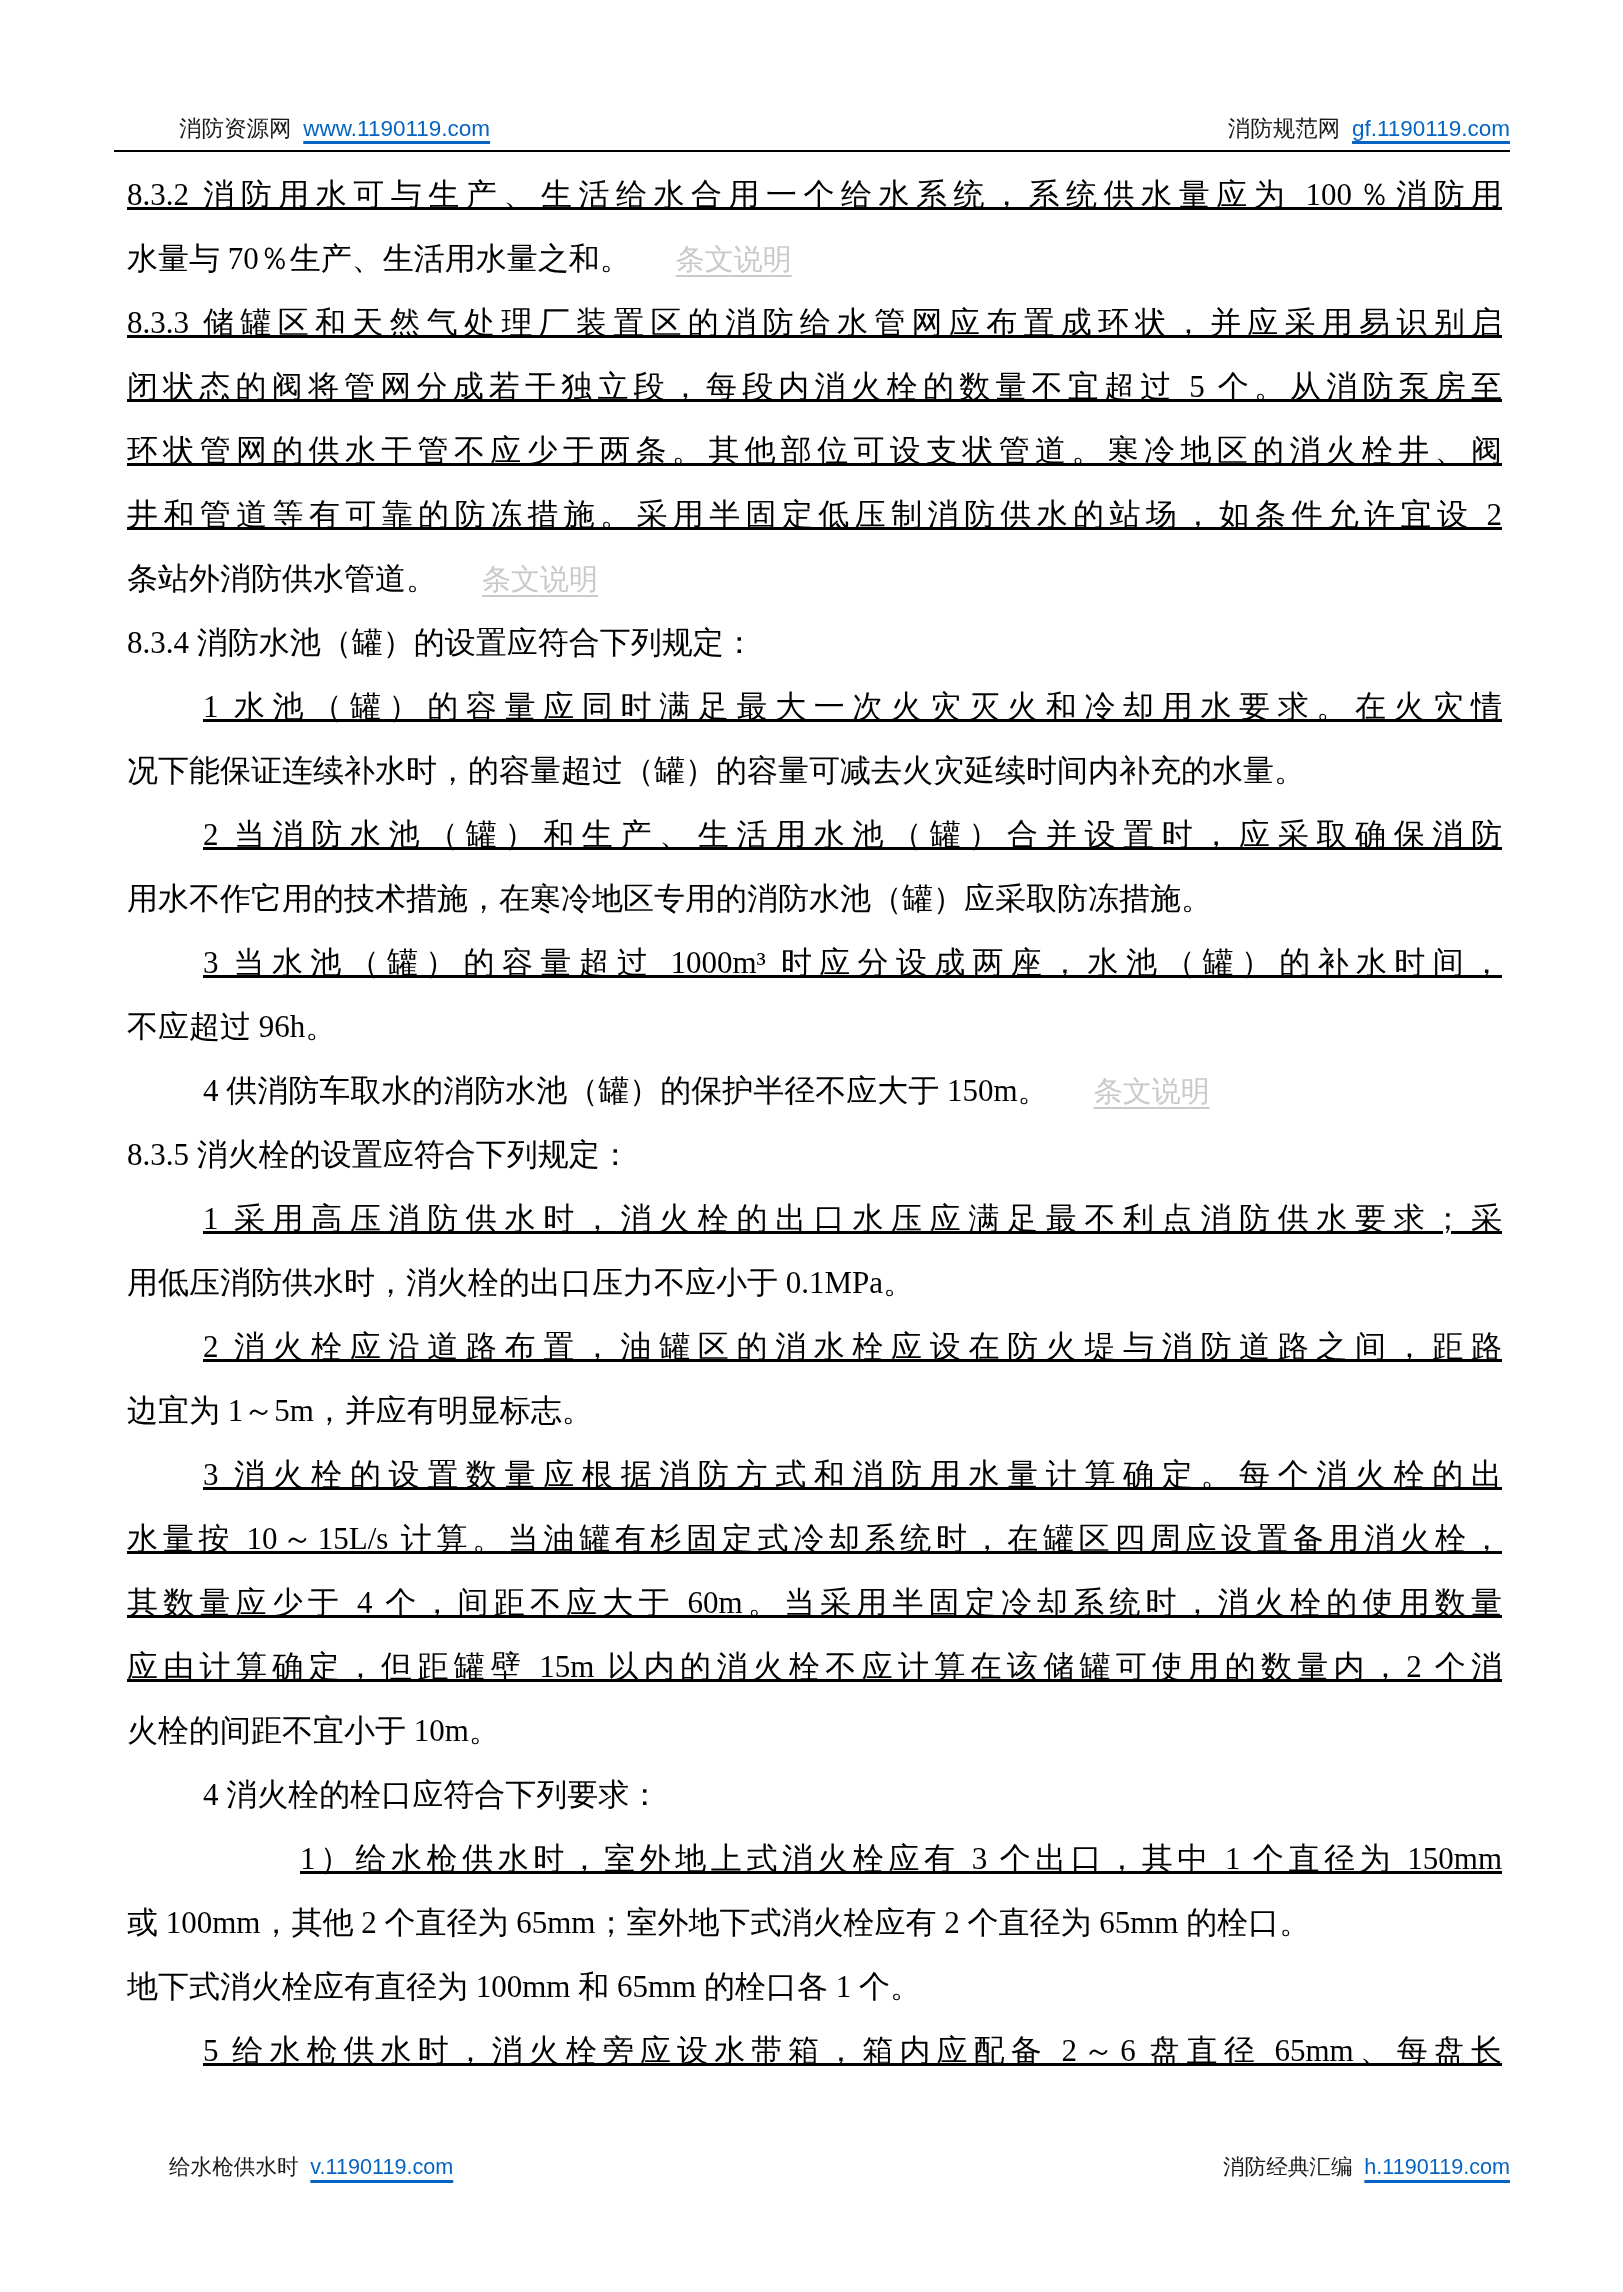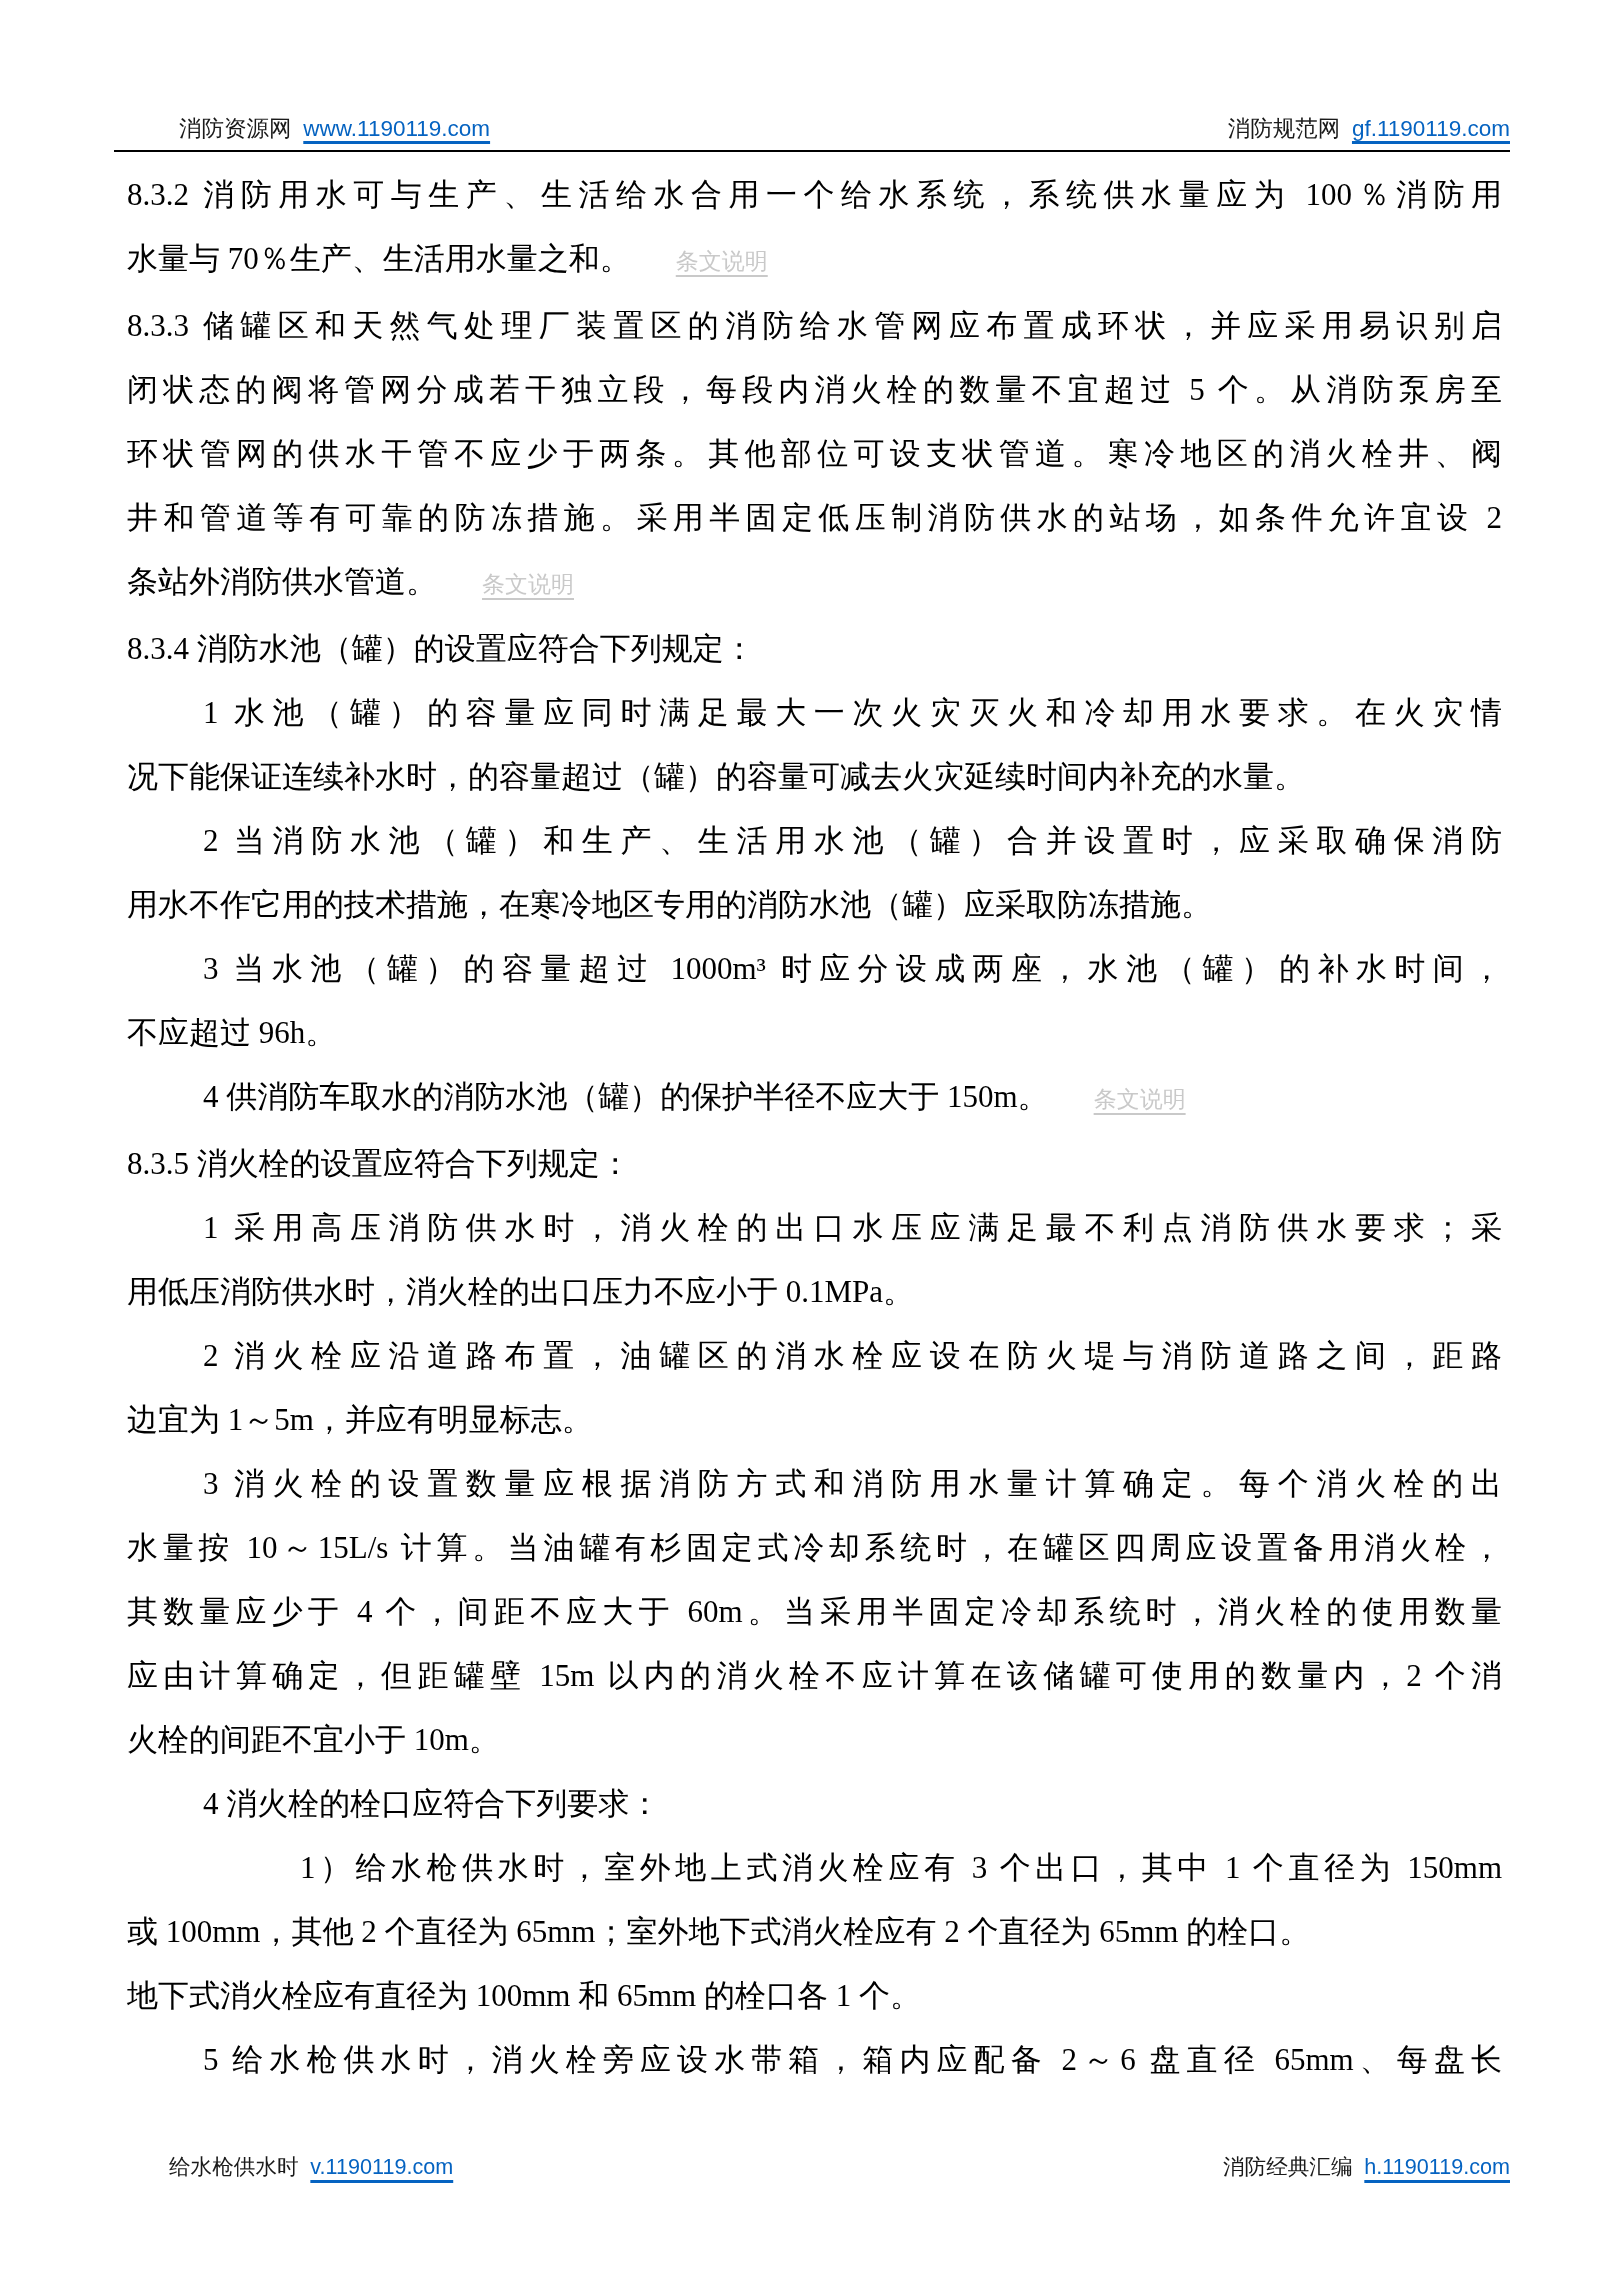--- a/index.html
+++ b/index.html
@@ -55,27 +55,28 @@
     line-height: 64px;
   }
   .line {
     text-align: left;
     white-space: nowrap;
   }
   .line.fill {
     white-space: normal;
     text-align: justify;
     text-align-last: justify;
+    text-decoration: underline;
   }
   .indent-1 { padding-left: 76px; }
   .indent-2 { padding-left: 173px; }
 
   .clause-link {
     color: #C9C9C9;
-    font-size: 23px;
+    font-size: 29px;
     margin-left: 45px;
     text-decoration: underline;
     text-decoration-color: #C9C9C9;
     text-decoration-thickness: 2px;
     text-underline-offset: 5.9px;
     cursor: pointer;
     white-space: nowrap;
   }
 
   

